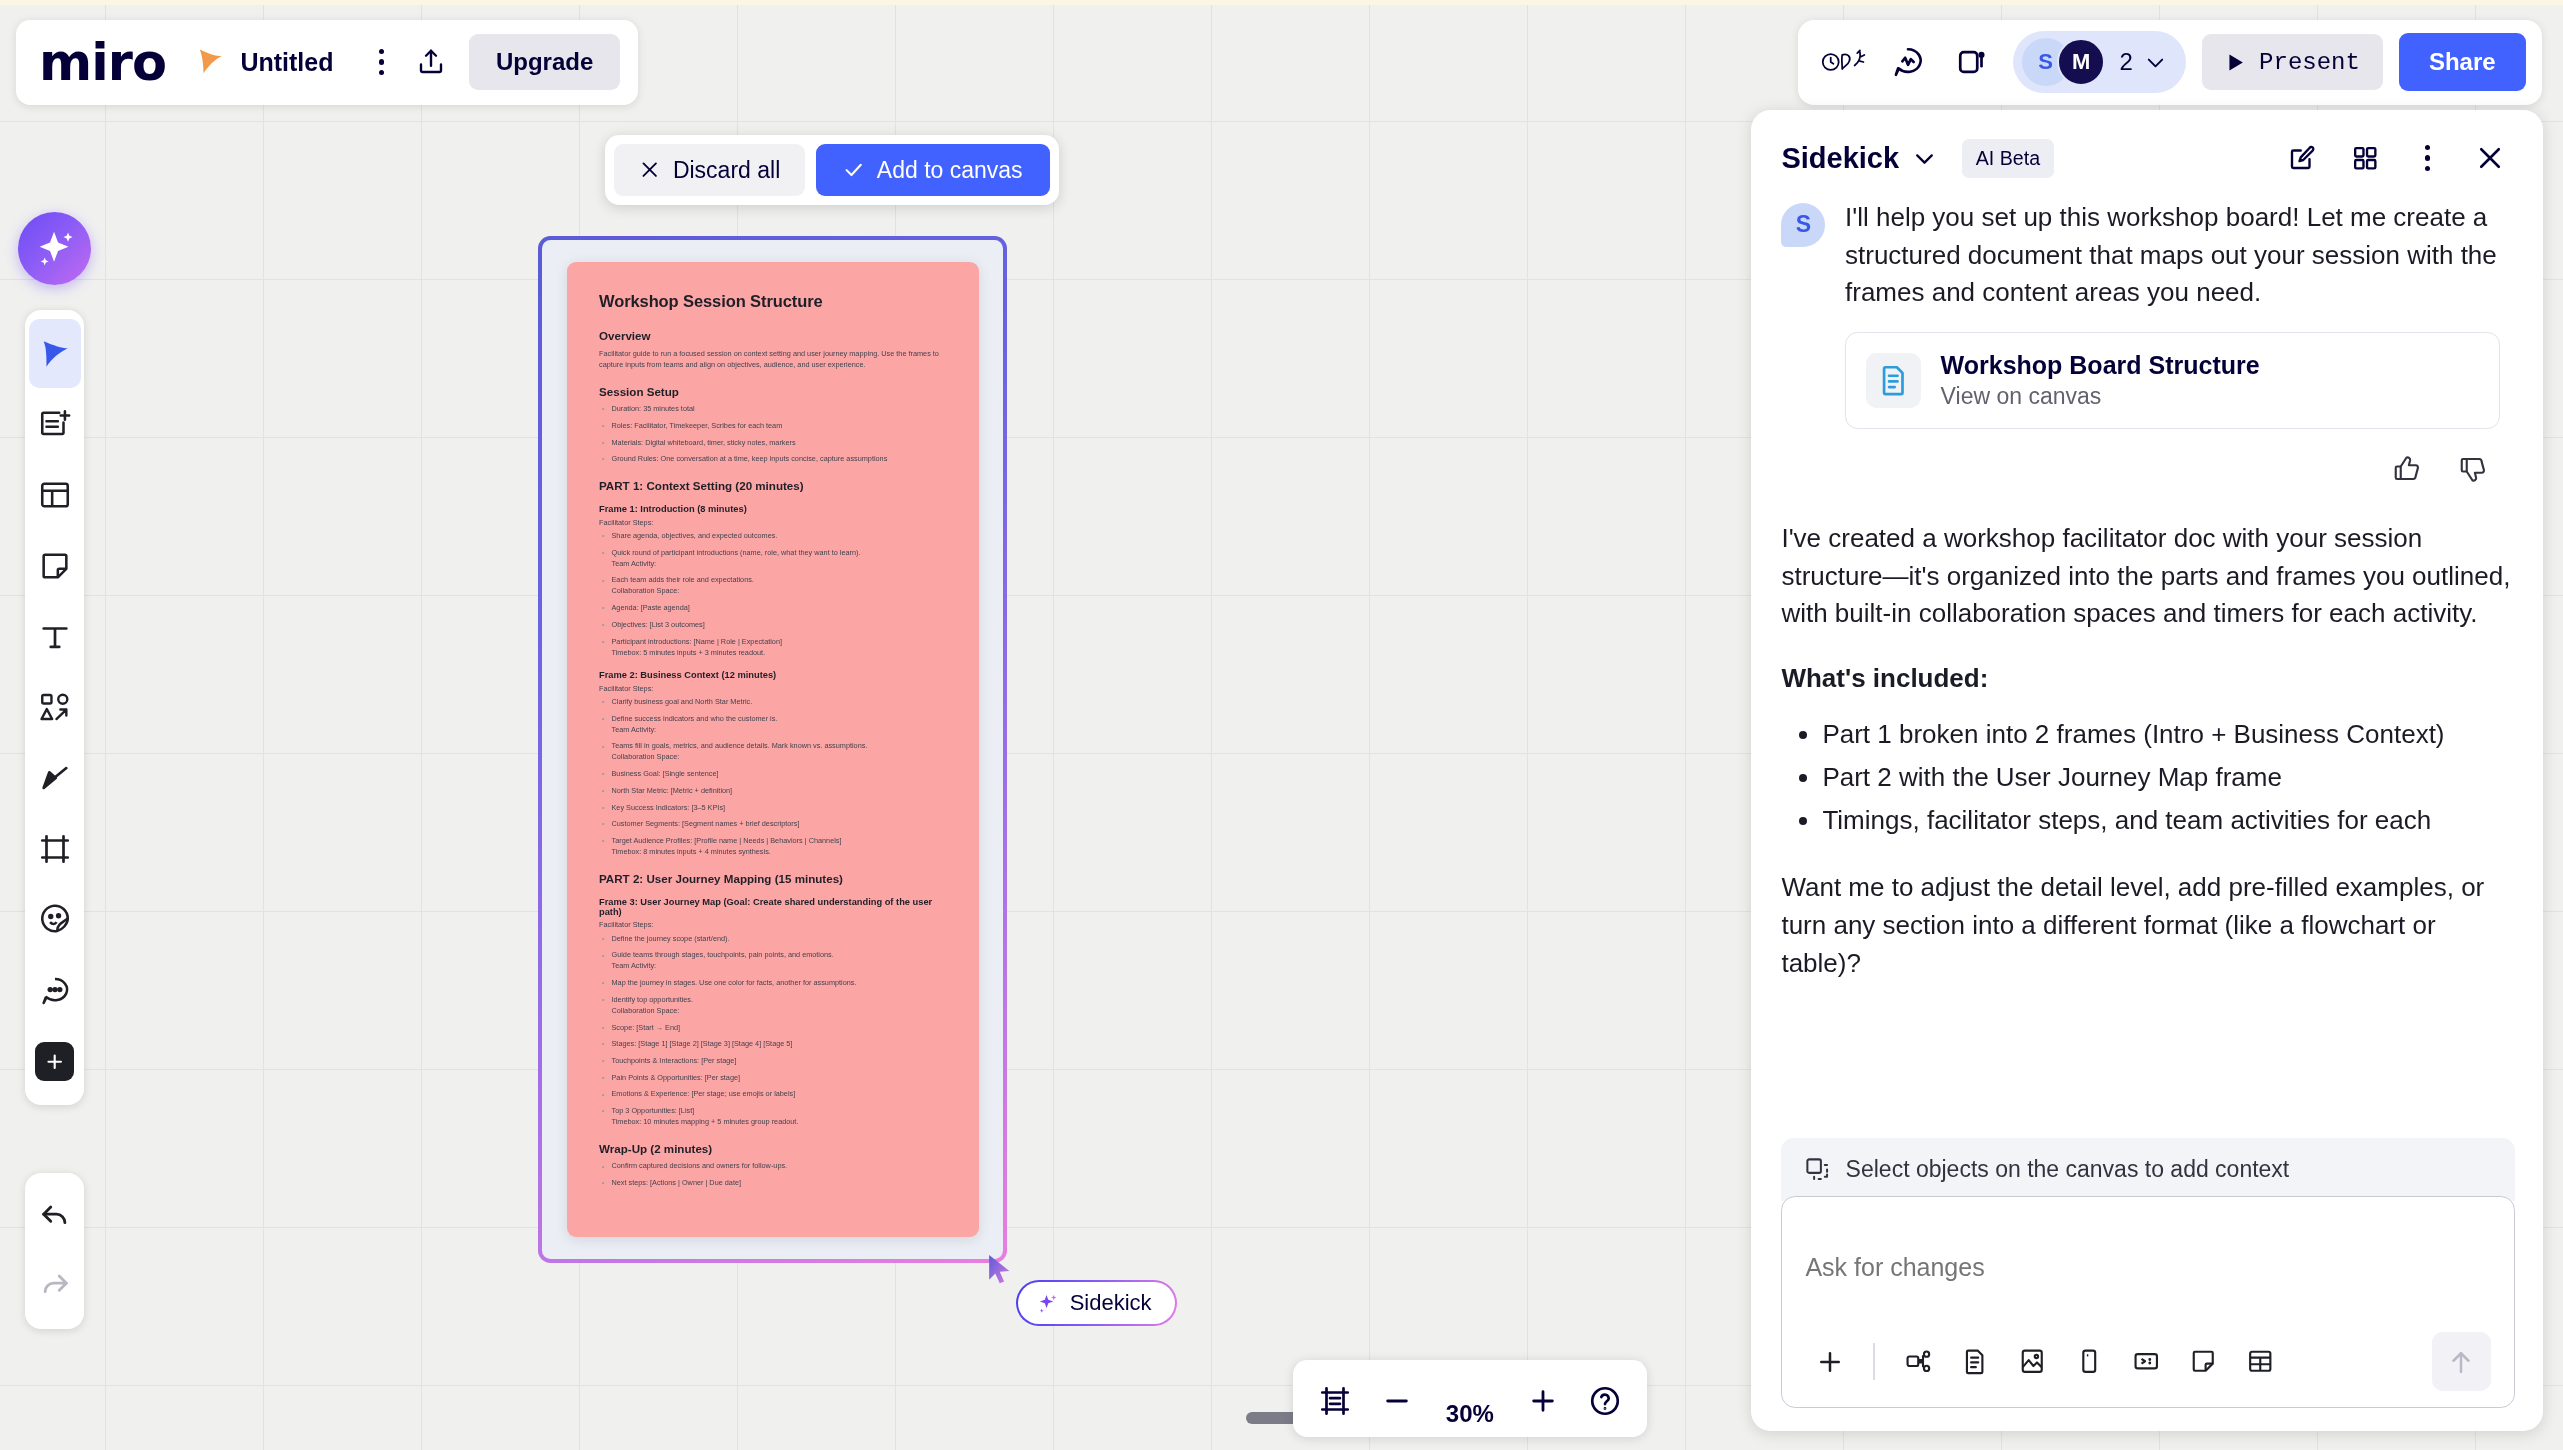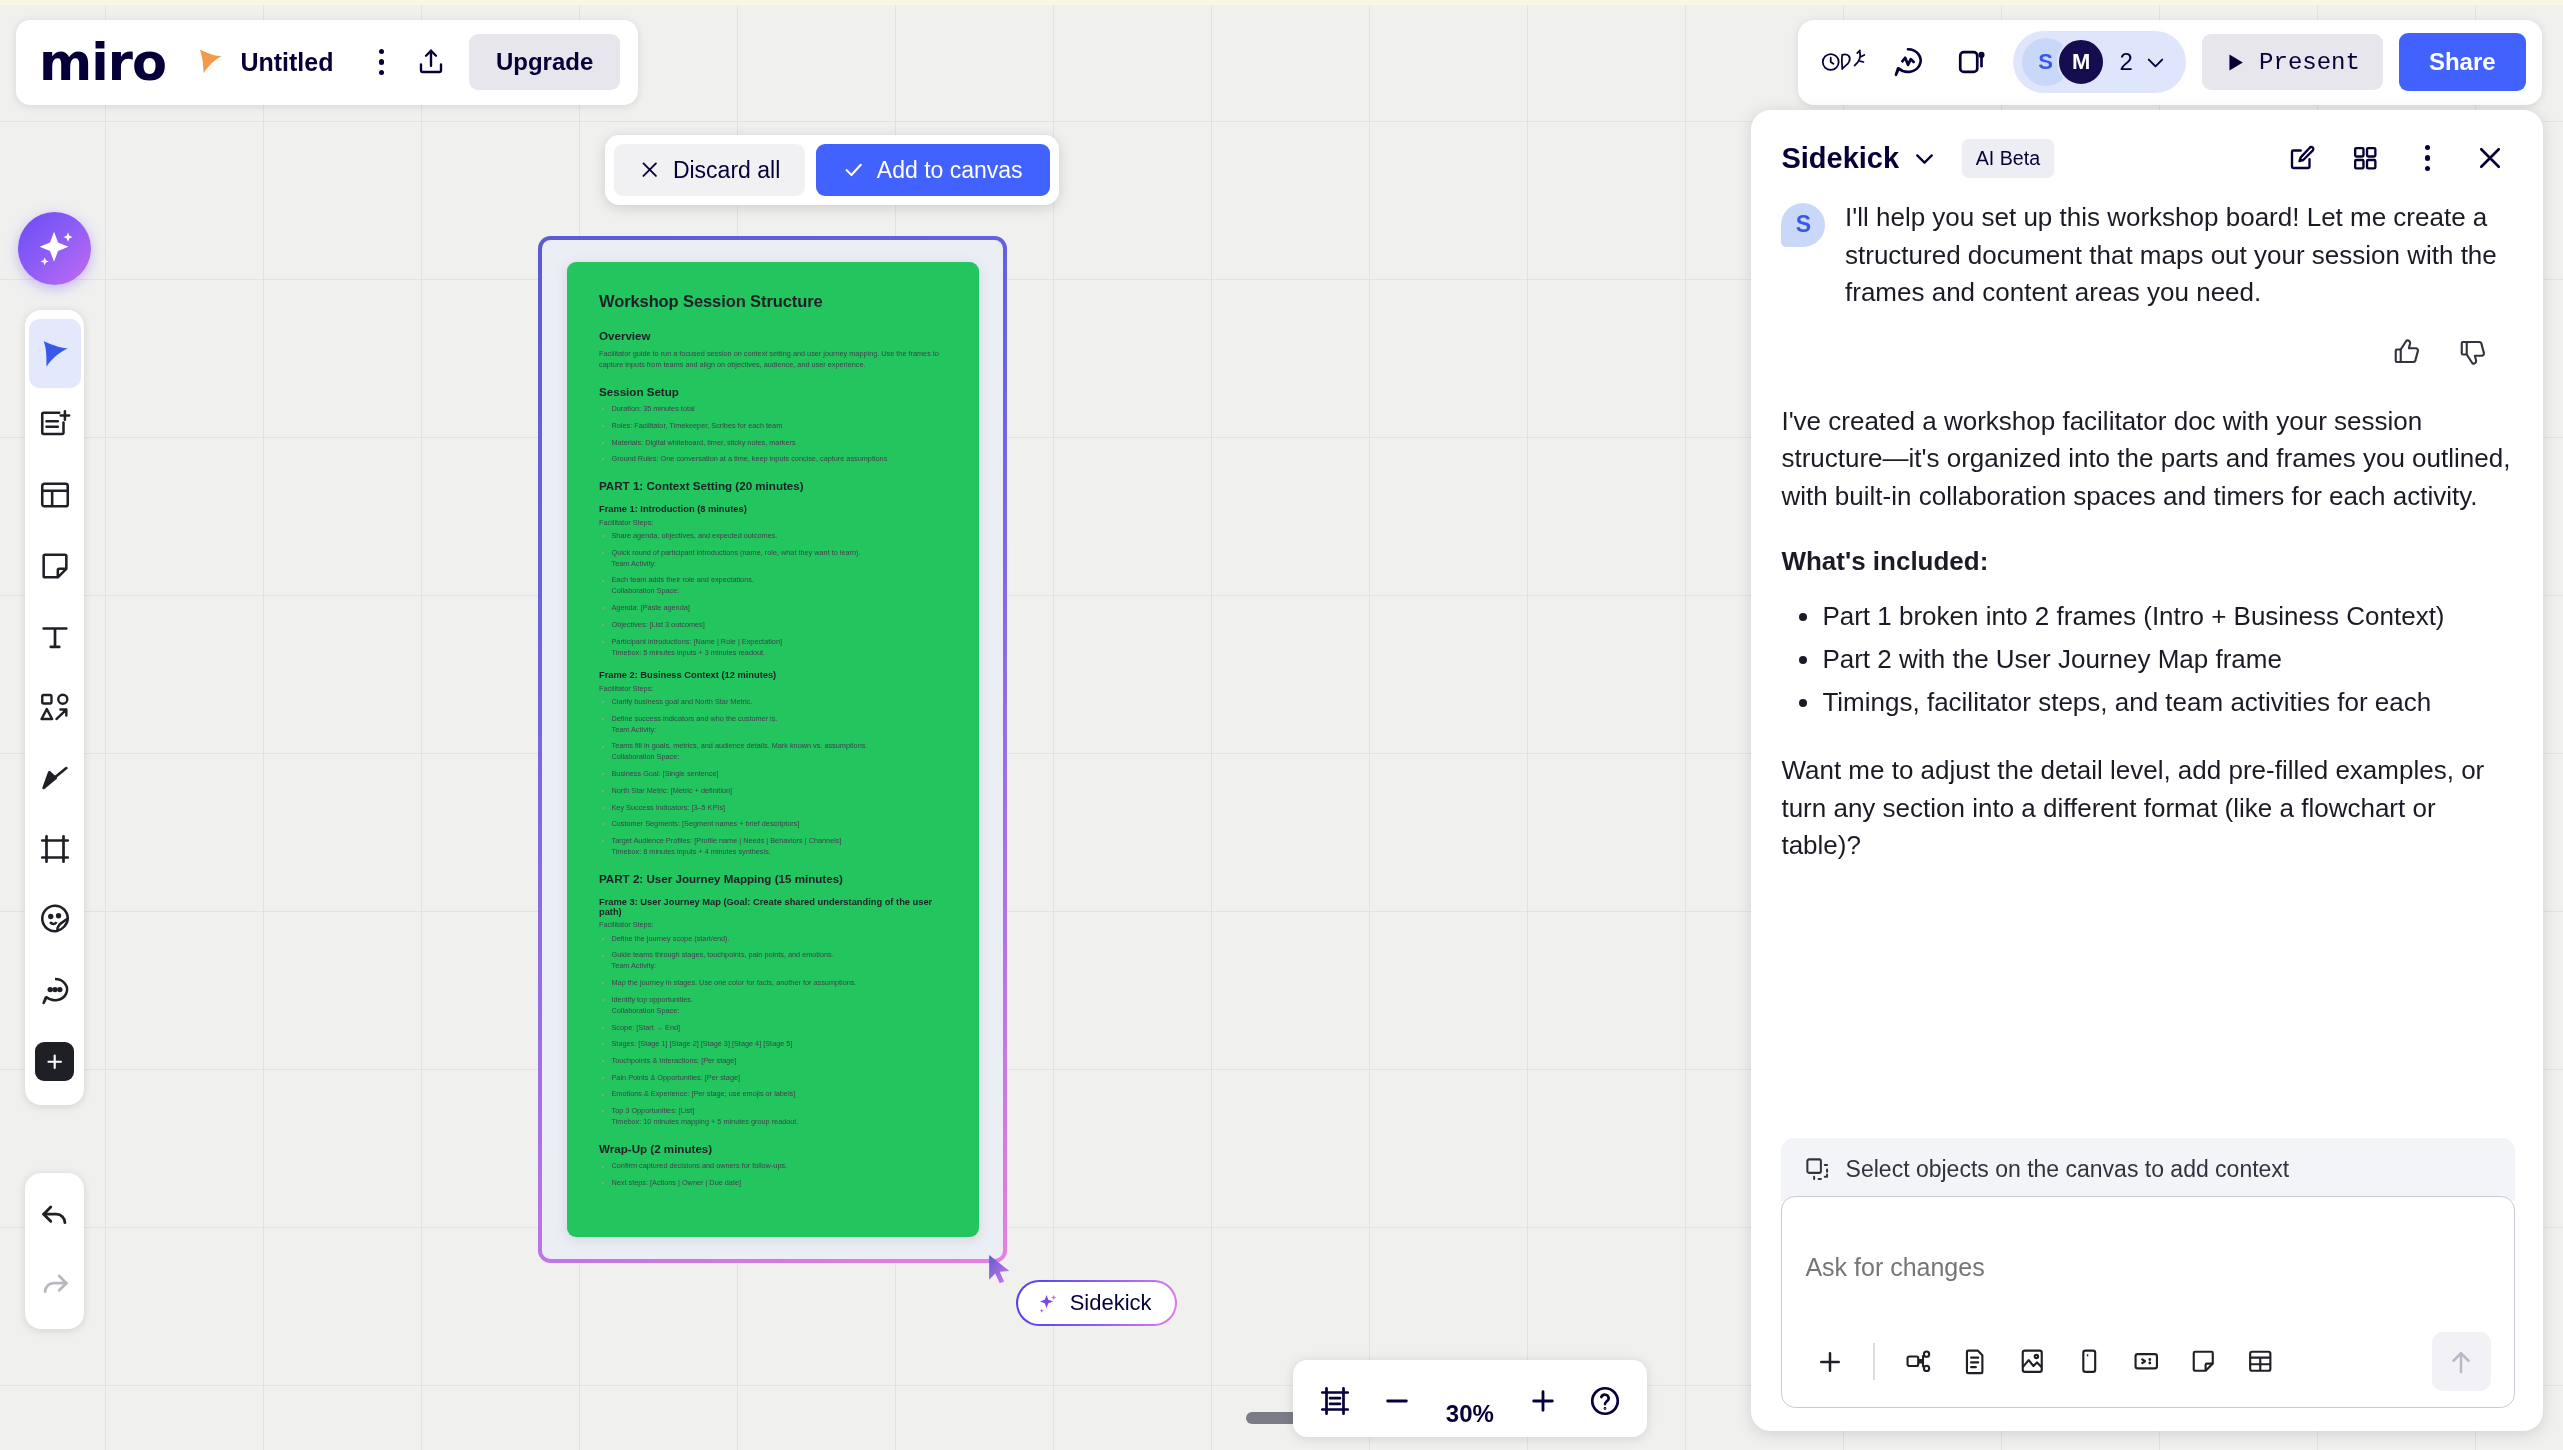--- a/index.html
+++ b/index.html
@@ -129,21 +129,21 @@
     background: #e9eaf3;
     border: 4.4px solid transparent;
     background-image:
       linear-gradient(#eceef6,#eceef6),
       linear-gradient(150deg, #5b5bd6 0%, #6a63e3 30%, #9b6ee8 62%, #e87fe0 100%);
     background-origin: border-box;
     background-clip: padding-box, border-box;
   }
   .doc-card {
     position:absolute; left:567px; top:262px; width:412px; height:975px;
-    background:#22c55e; border-radius:9px;
+    background:#fca5a5; border-radius:9px;
     box-shadow: 0 2.7px 12.5px rgba(0,0,0,.10);
     padding: 30px 32px 18px 32px;
     overflow:hidden;
   }
   .doc h1 { font-size: 16.5px; font-weight:700; color:#1f1f28; margin-bottom: 18px; letter-spacing:-0.1px;}
   .doc h2 { font-size: 11.6px; font-weight:700; color:#1f1f28; margin: 14.2px 0 6.2px; }
   .doc h3 { font-size: 9.3px; font-weight:700; color:#1f1f28; margin: 11.6px 0 3.6px; }
   .doc p  { font-size: 7.3px; line-height:1.55; color:#43434f; margin-bottom:3.6px; }
   .doc .sub { font-size: 7.3px; color:#43434f; margin: 1.8px 0 4.4px; }
   .doc ul { list-style:none; margin: 1.8px 0 3.6px 0; }
@@ -581,20 +581,32 @@
           </svg>
       </div>
     </div>
 
     <div class="sk-body">
       <div class="msg-row">
         <div class="sk-avatar">S</div>
         <div class="msg-text">I'll help you set up this workshop board! Let me create a structured document that maps out your session with the frames and content areas you need.</div>
       </div>
 
+      <div class="doc-chip">
+        <div class="doc-chip-ic">
+          <svg width="34" height="34" viewBox="0 0 24 24" fill="none" stroke="#2d9cdb" stroke-width="1.9" stroke-linejoin="round" stroke-linecap="round">
+            <path d="M6 3 h8 l4 4 v14 a1 1 0 0 1 -1 1 H6 a1 1 0 0 1 -1 -1 V4 a1 1 0 0 1 1 -1 Z"></path>
+            <path d="M8.5 9 h6 M8.5 13 h6 M8.5 17 h4"></path>
+          </svg>
+        </div>
+        <div>
+          <div class="doc-chip-title">Workshop Board Structure</div>
+          <div class="doc-chip-sub">View on canvas</div>
+        </div>
+      </div>
 
       <div class="feedback">
         <div class="fb-btn">
           <svg width="30" height="30" viewBox="0 0 24 24" fill="none" stroke="#33333f" stroke-width="1.7" stroke-linejoin="round">
             <path d="M7 10 v10 H4 a1 1 0 0 1 -1 -1 v-8 a1 1 0 0 1 1 -1 Z"></path>
             <path d="M7 10 l4.5 -7 a2 2 0 0 1 3 2 L13.5 9 H19 a1.8 1.8 0 0 1 1.7 2.3 l-1.8 6.6 A2 2 0 0 1 17 20 H7"></path>
           </svg>
         </div>
         <div class="fb-btn">
           <svg width="30" height="30" viewBox="0 0 24 24" fill="none" stroke="#33333f" stroke-width="1.7" stroke-linejoin="round">

